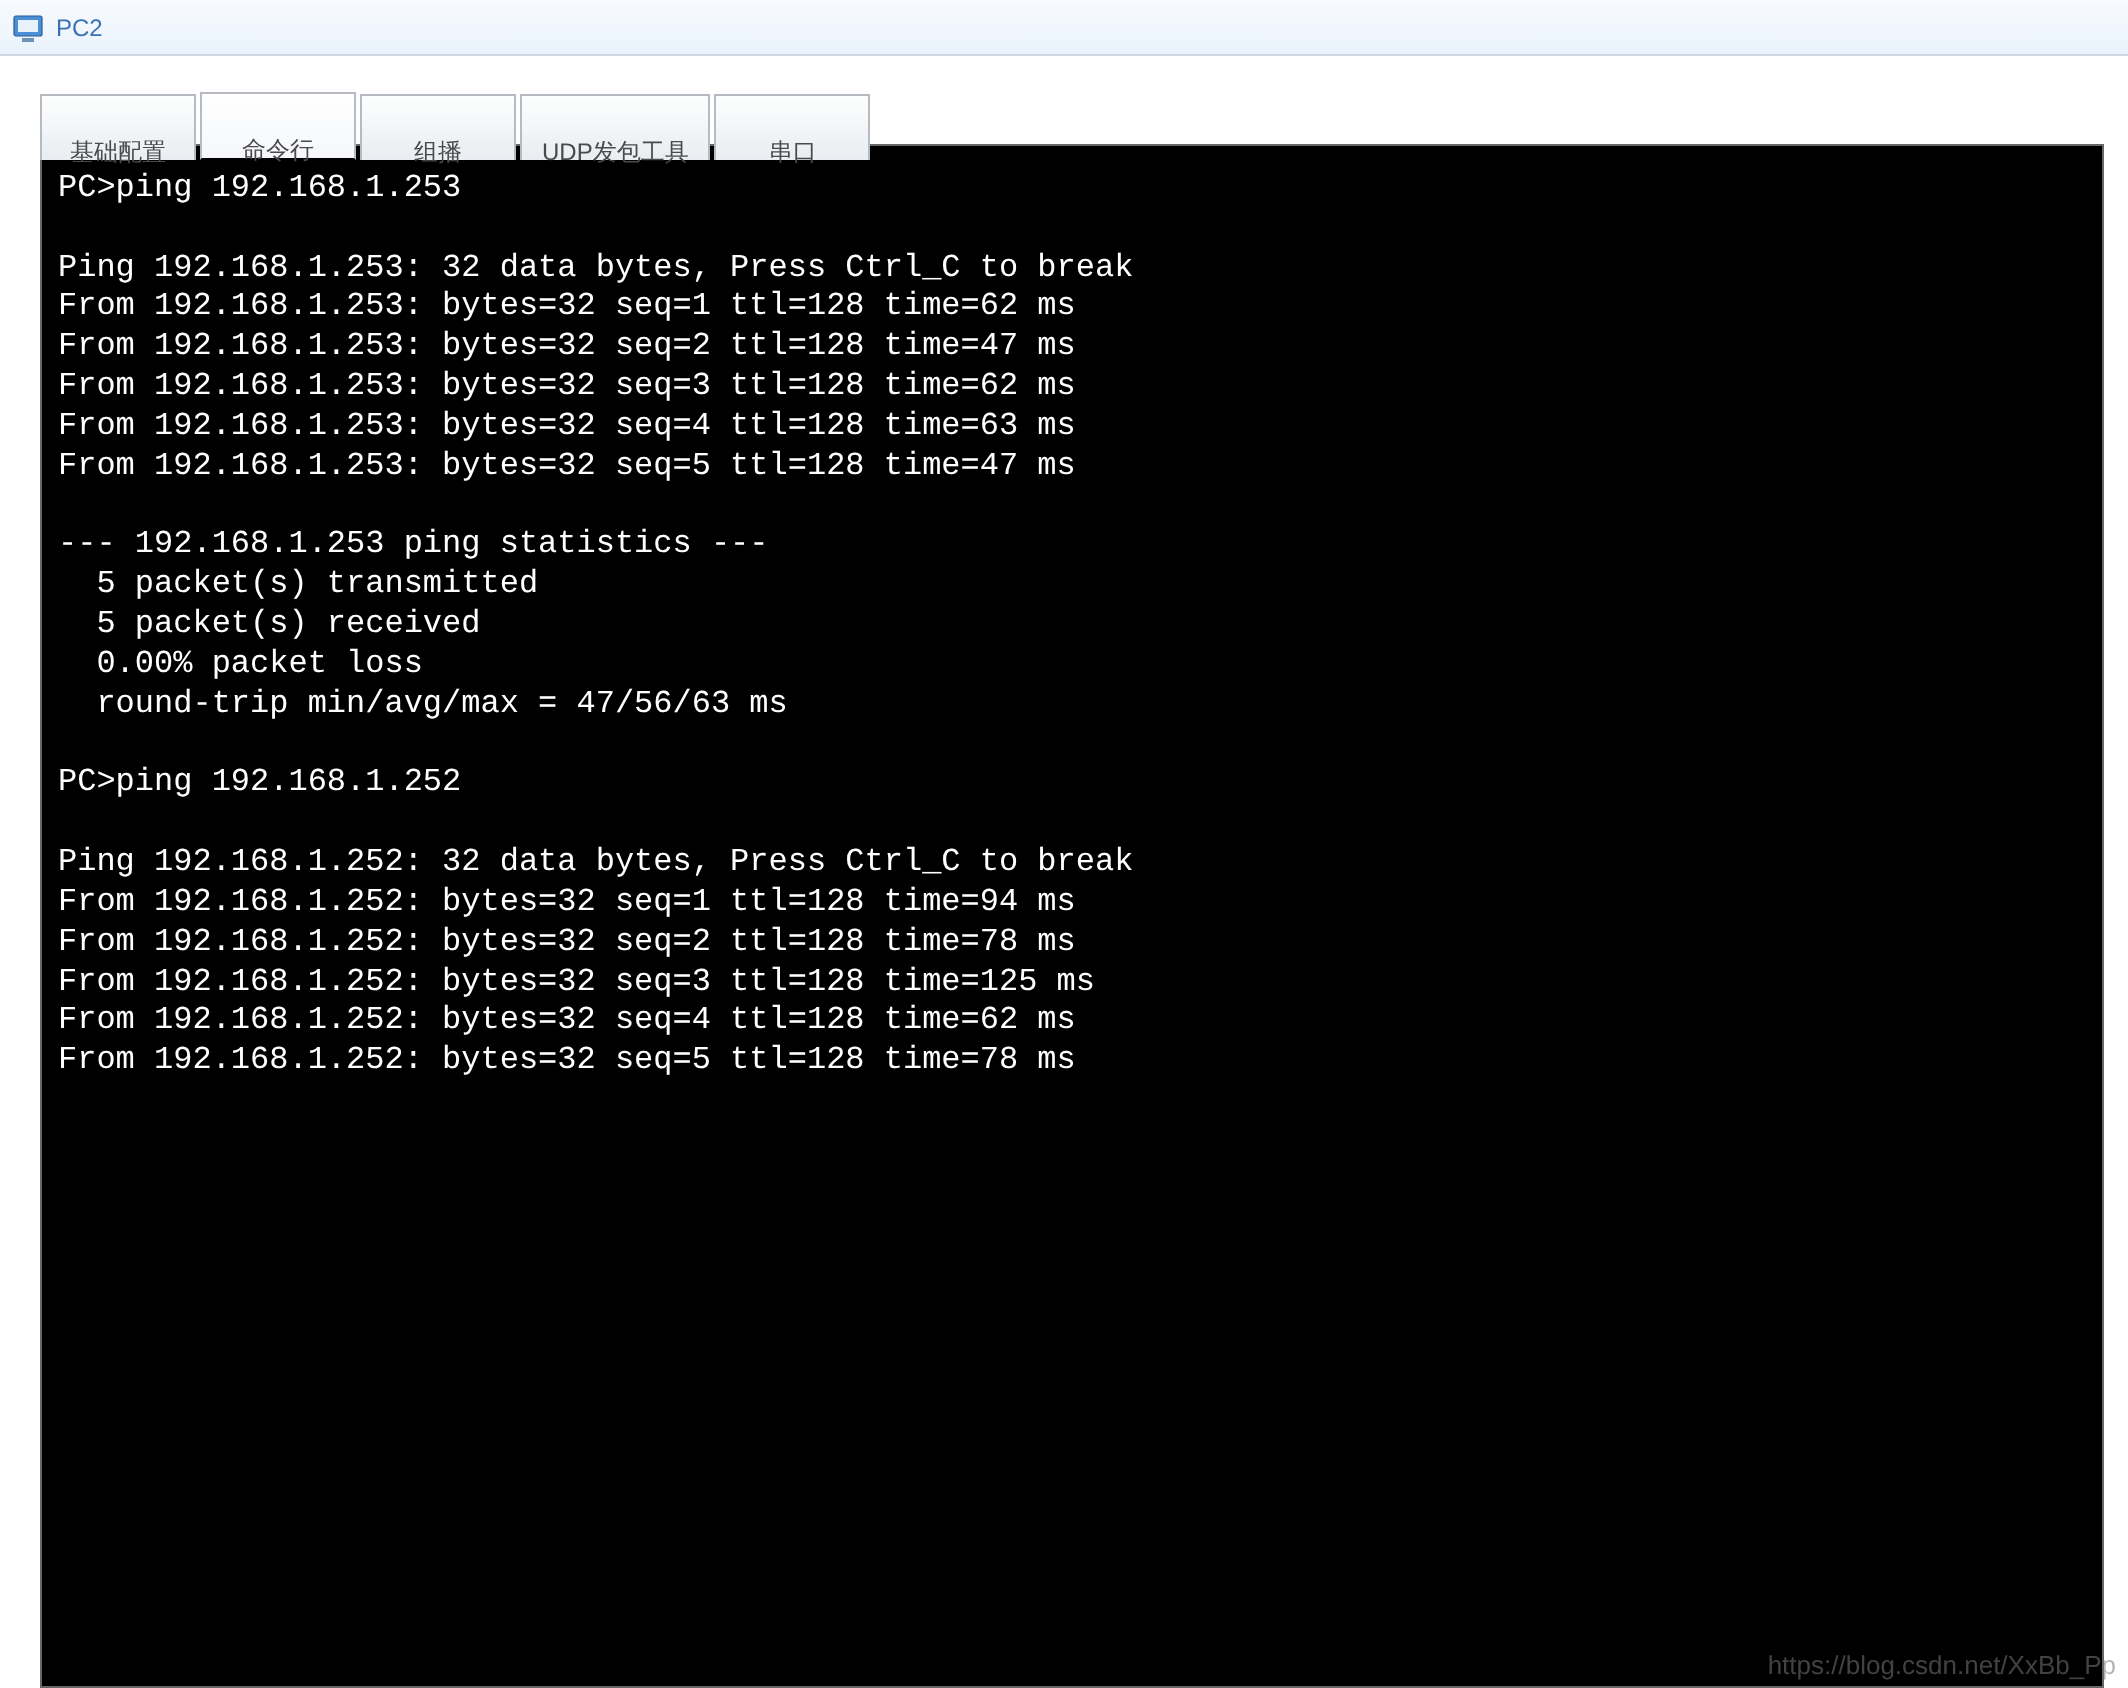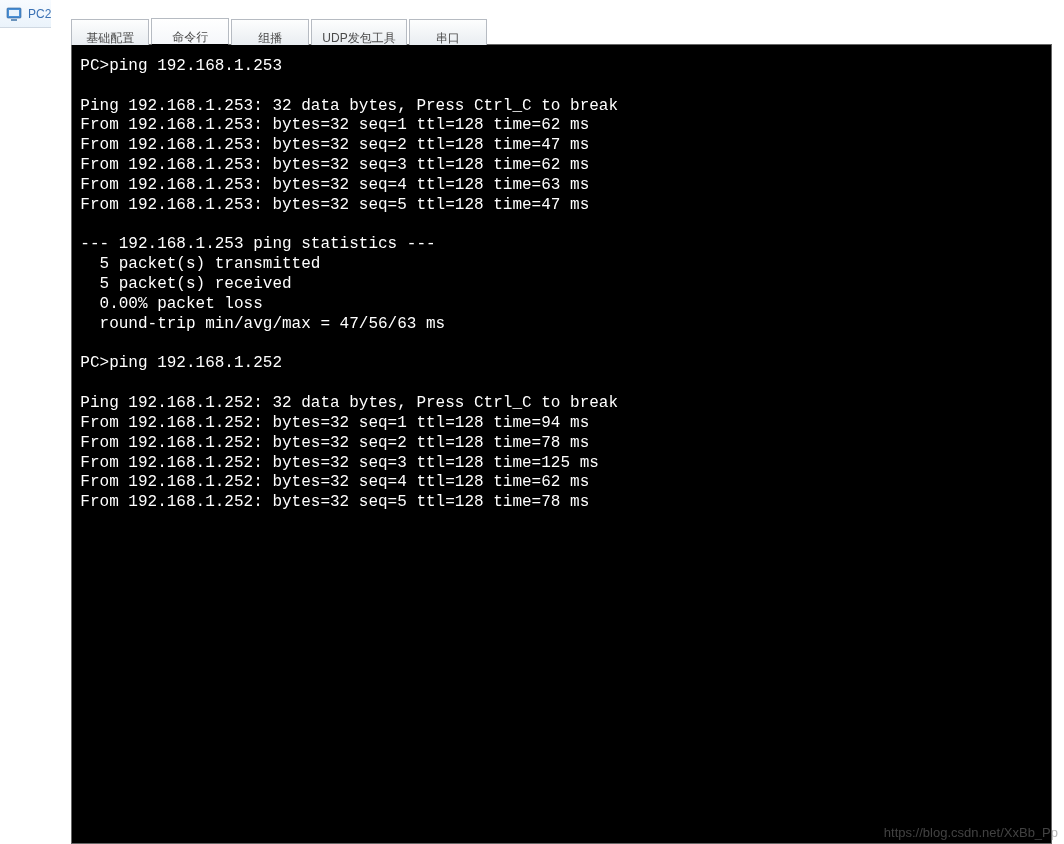--- a/index.html
+++ b/index.html
@@ -9,20 +9,21 @@
       width: 1064px;
       height: 844px;
       overflow: hidden;
       position: relative;
     }
     .window {
       width: 1064px;
       height: 844px;
       background: #fff;
       display: flex;
+      flex-direction: column;
     }
     .titlebar {
       height: 28px;
       background: linear-gradient(#f8fbff, #eaf3fb);
       border-bottom: 1px solid #cfd8e2;
       display: flex;
       align-items: center;
       padding-left: 6px;
       font-size: 12px;
       color: #3a71b4;
@@ -38,21 +39,21 @@
       flex-direction: column;
       background: #fff;
       min-height: 0;
     }
     .tabs {
       display: flex;
       height: 26px;
     }
     .tab {
       min-width: 78px;
-      padding: 6px 10px;
+      padding: 16px 10px;
       height: 26px;
       line-height: 24px;
       font-size: 12px;
       text-align: center;
       border: 1px solid #b6bbc2;
       border-bottom: none;
       background: linear-gradient(#fdfefe, #e9edf1);
       color: #4a4a4a;
       margin-right: 2px;
       cursor: pointer;

